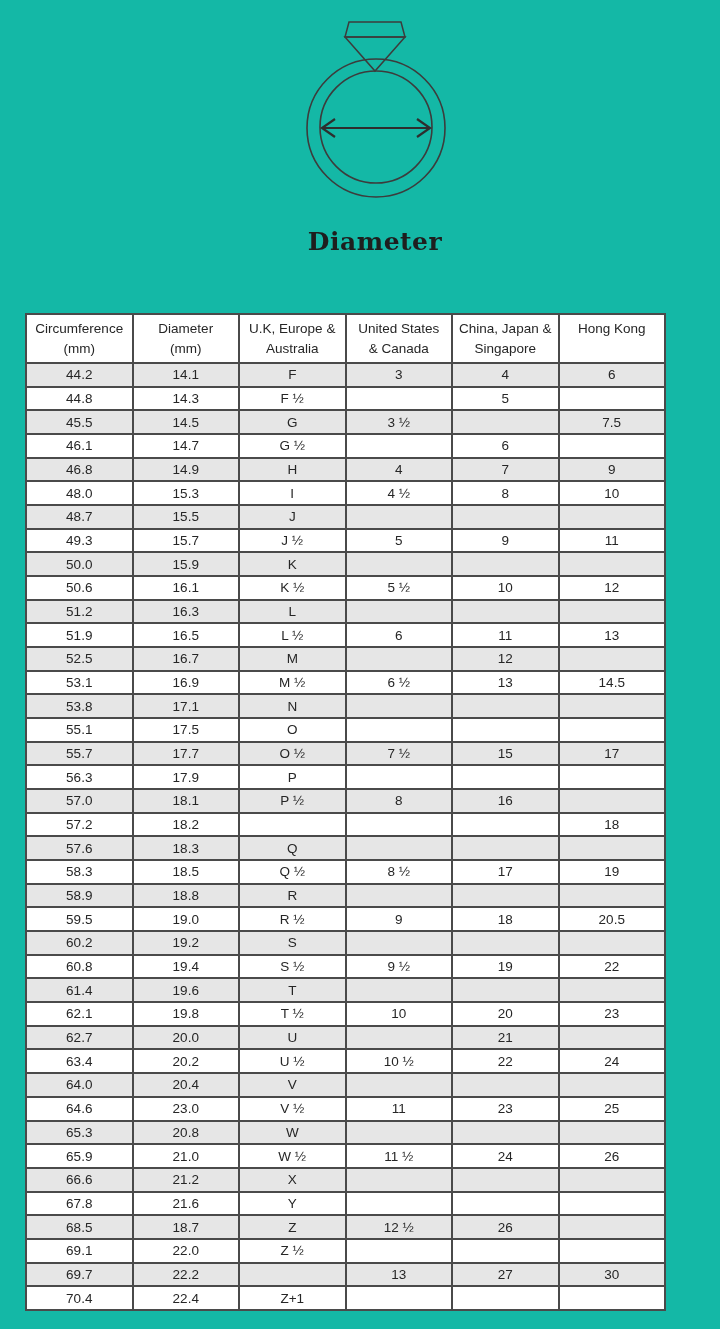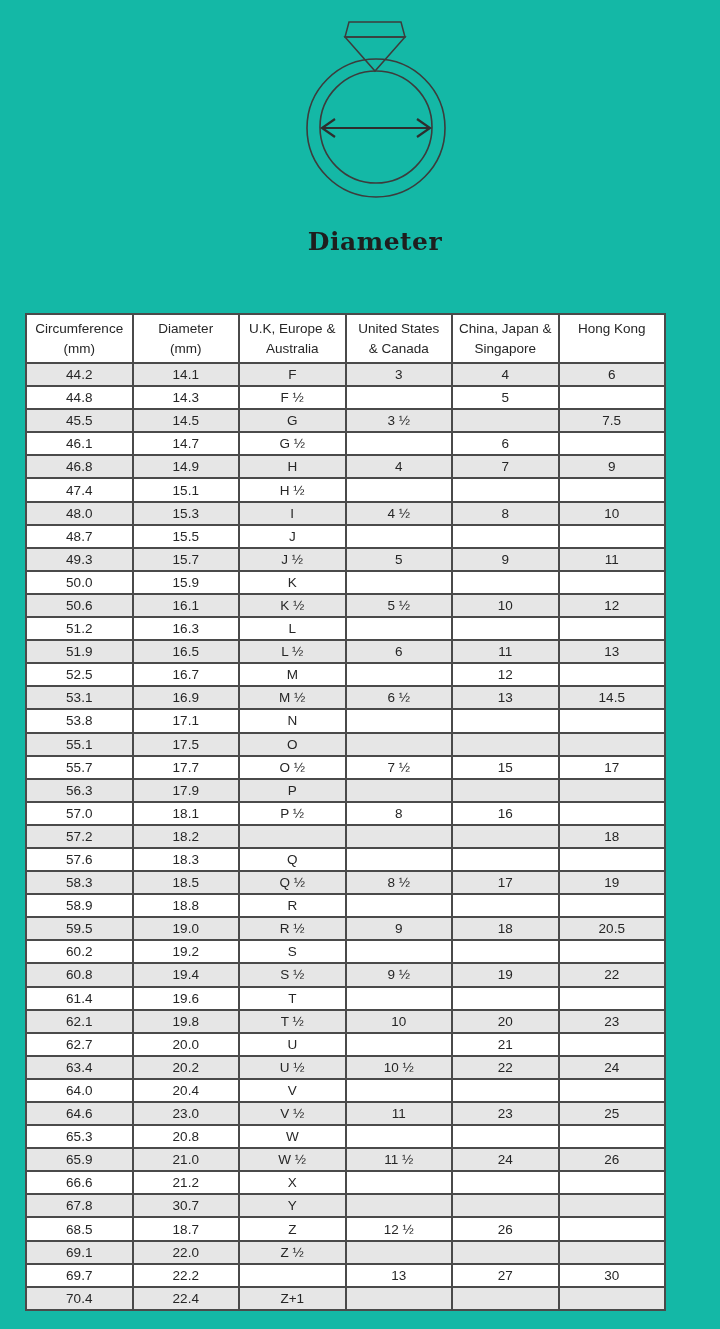--- a/index.html
+++ b/index.html
@@ -125,28 +125,20 @@
         </tr>
         <tr>
           <td>46.8</td>
           <td>14.9</td>
           <td>H</td>
           <td>4</td>
           <td>7</td>
           <td>9</td>
         </tr>
         <tr>
-          <td>47.4</td>
-          <td>15.1</td>
-          <td>H ½</td>
-          <td></td>
-          <td></td>
-          <td></td>
-        </tr>
-        <tr>
           <td>48.0</td>
           <td>15.3</td>
           <td>I</td>
           <td>4 ½</td>
           <td>8</td>
           <td>10</td>
         </tr>
         <tr>
           <td>48.7</td>
           <td>15.5</td>
@@ -374,21 +366,21 @@
         <tr>
           <td>66.6</td>
           <td>21.2</td>
           <td>X</td>
           <td></td>
           <td></td>
           <td></td>
         </tr>
         <tr>
           <td>67.8</td>
-          <td>30.7</td>
+          <td>21.6</td>
           <td>Y</td>
           <td></td>
           <td></td>
           <td></td>
         </tr>
         <tr>
           <td>68.5</td>
           <td>18.7</td>
           <td>Z</td>
           <td>12 ½</td>

